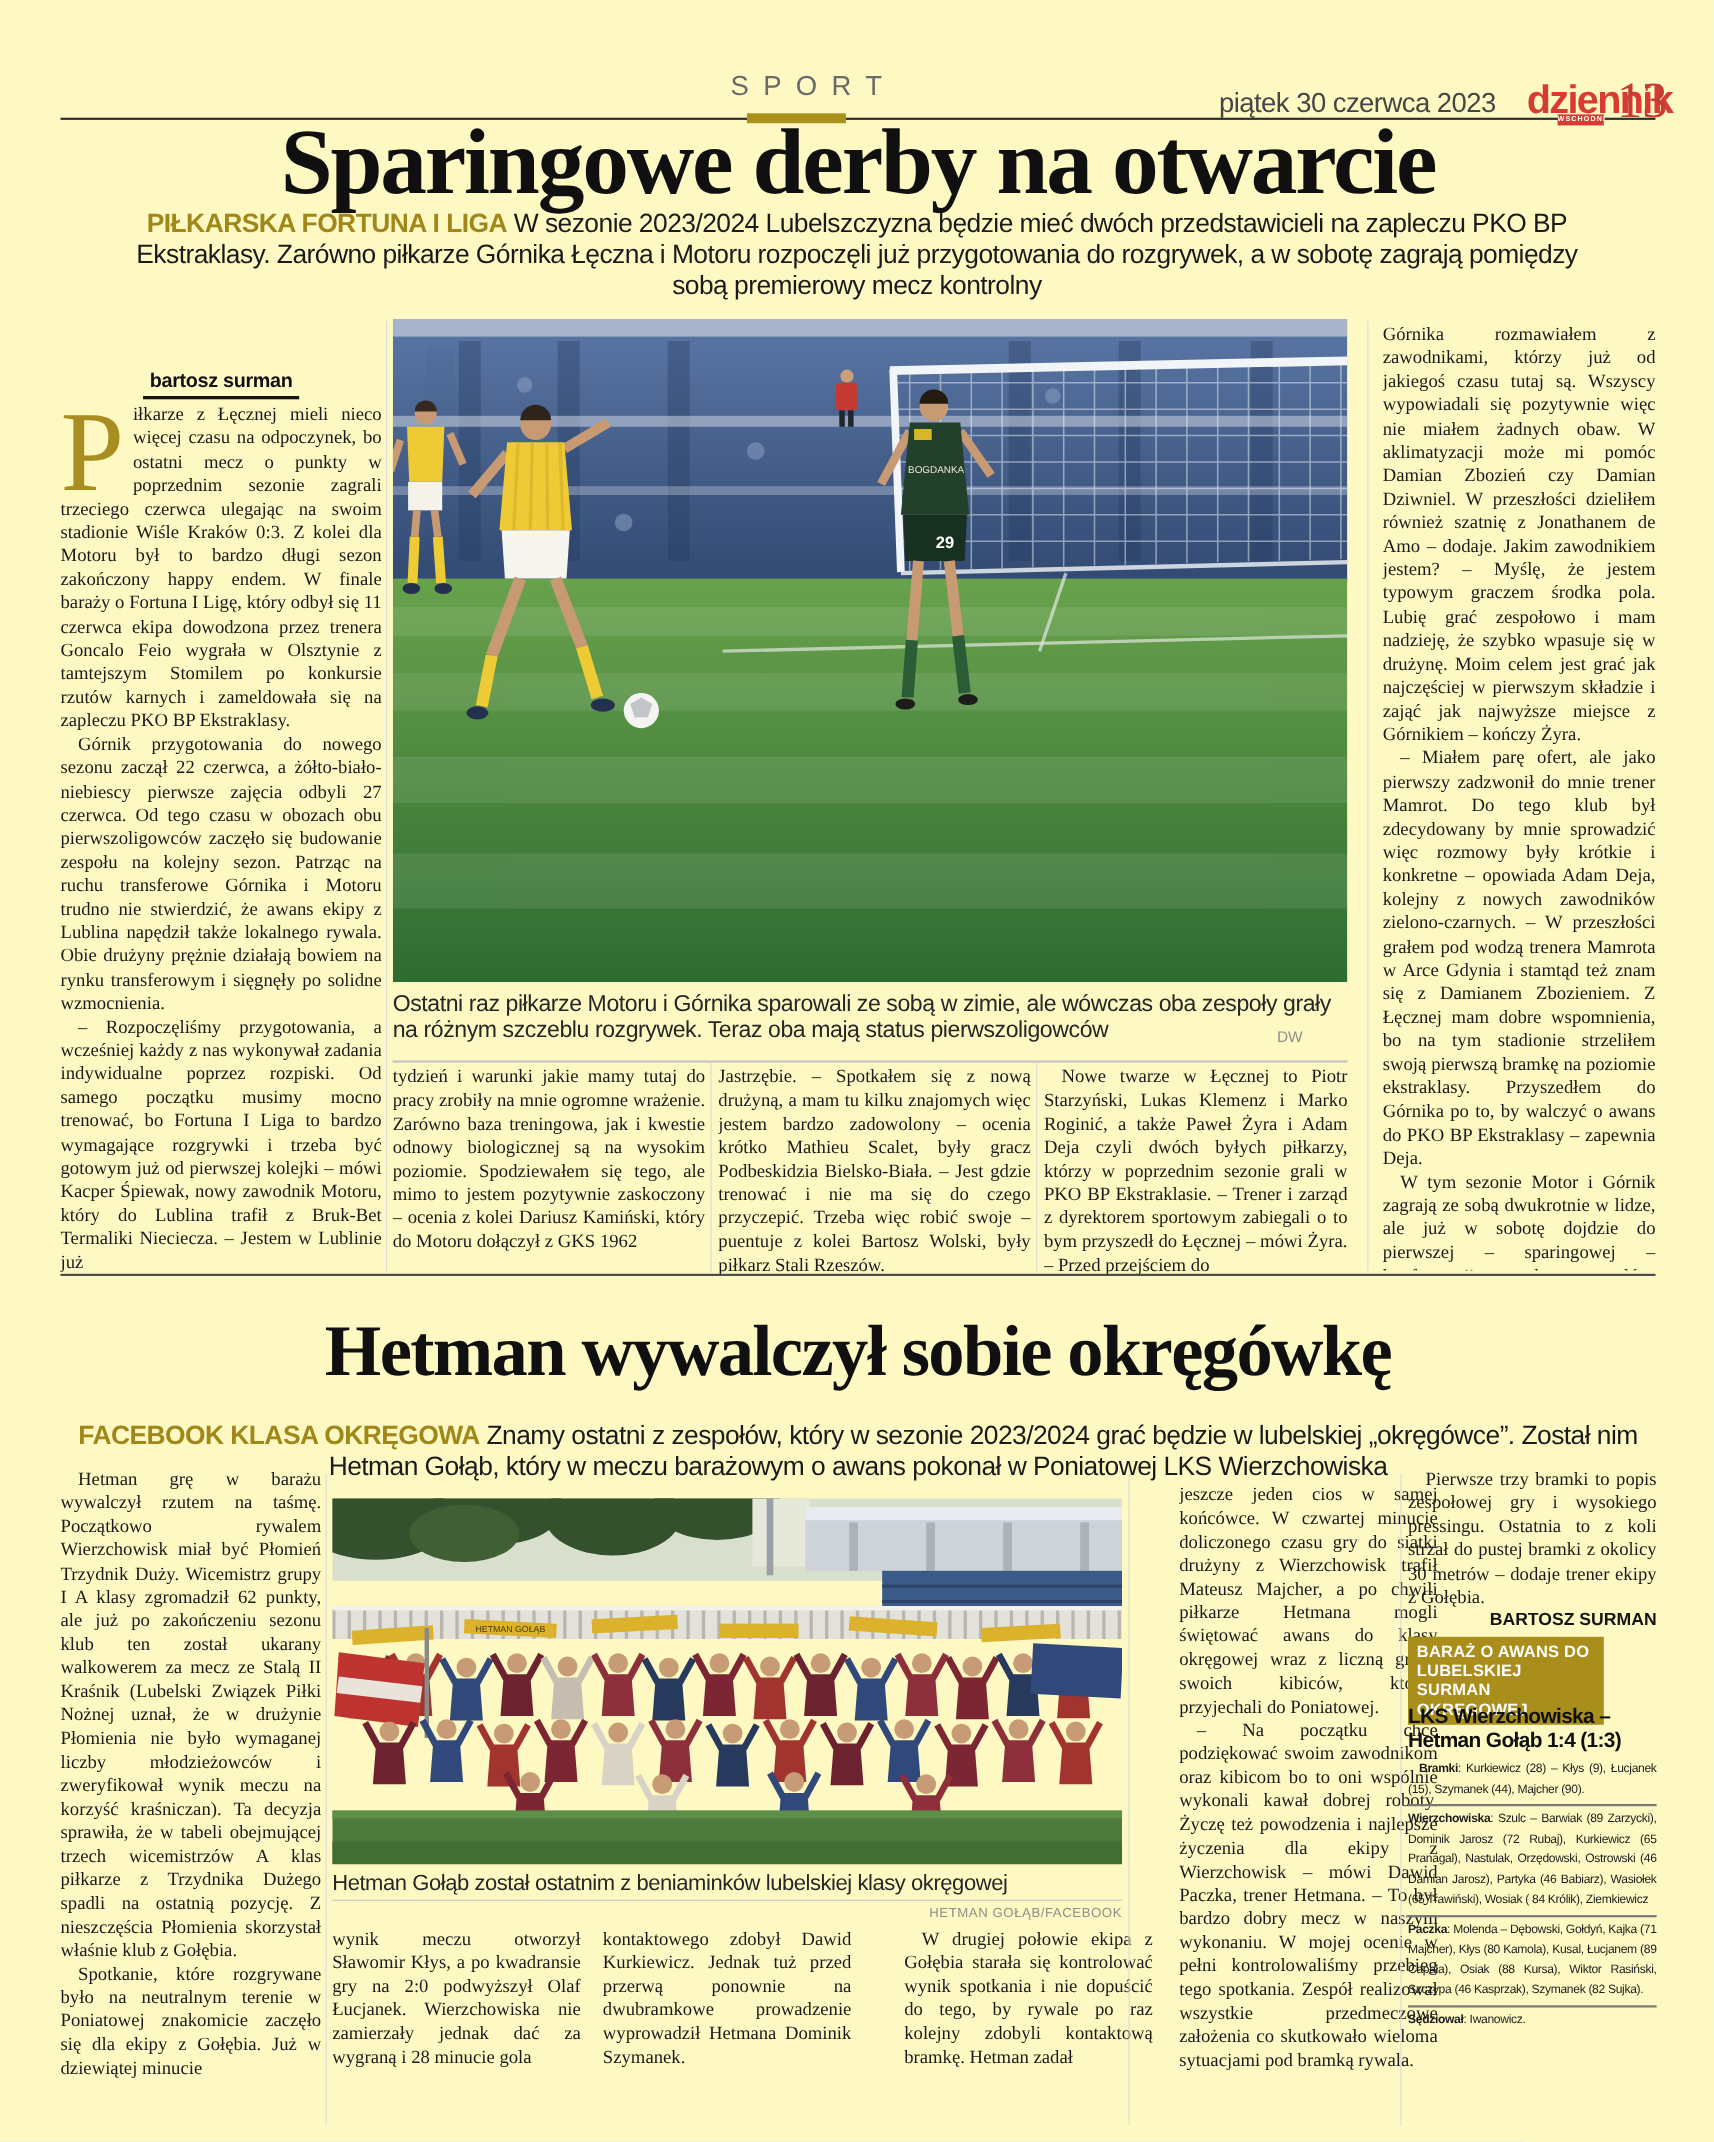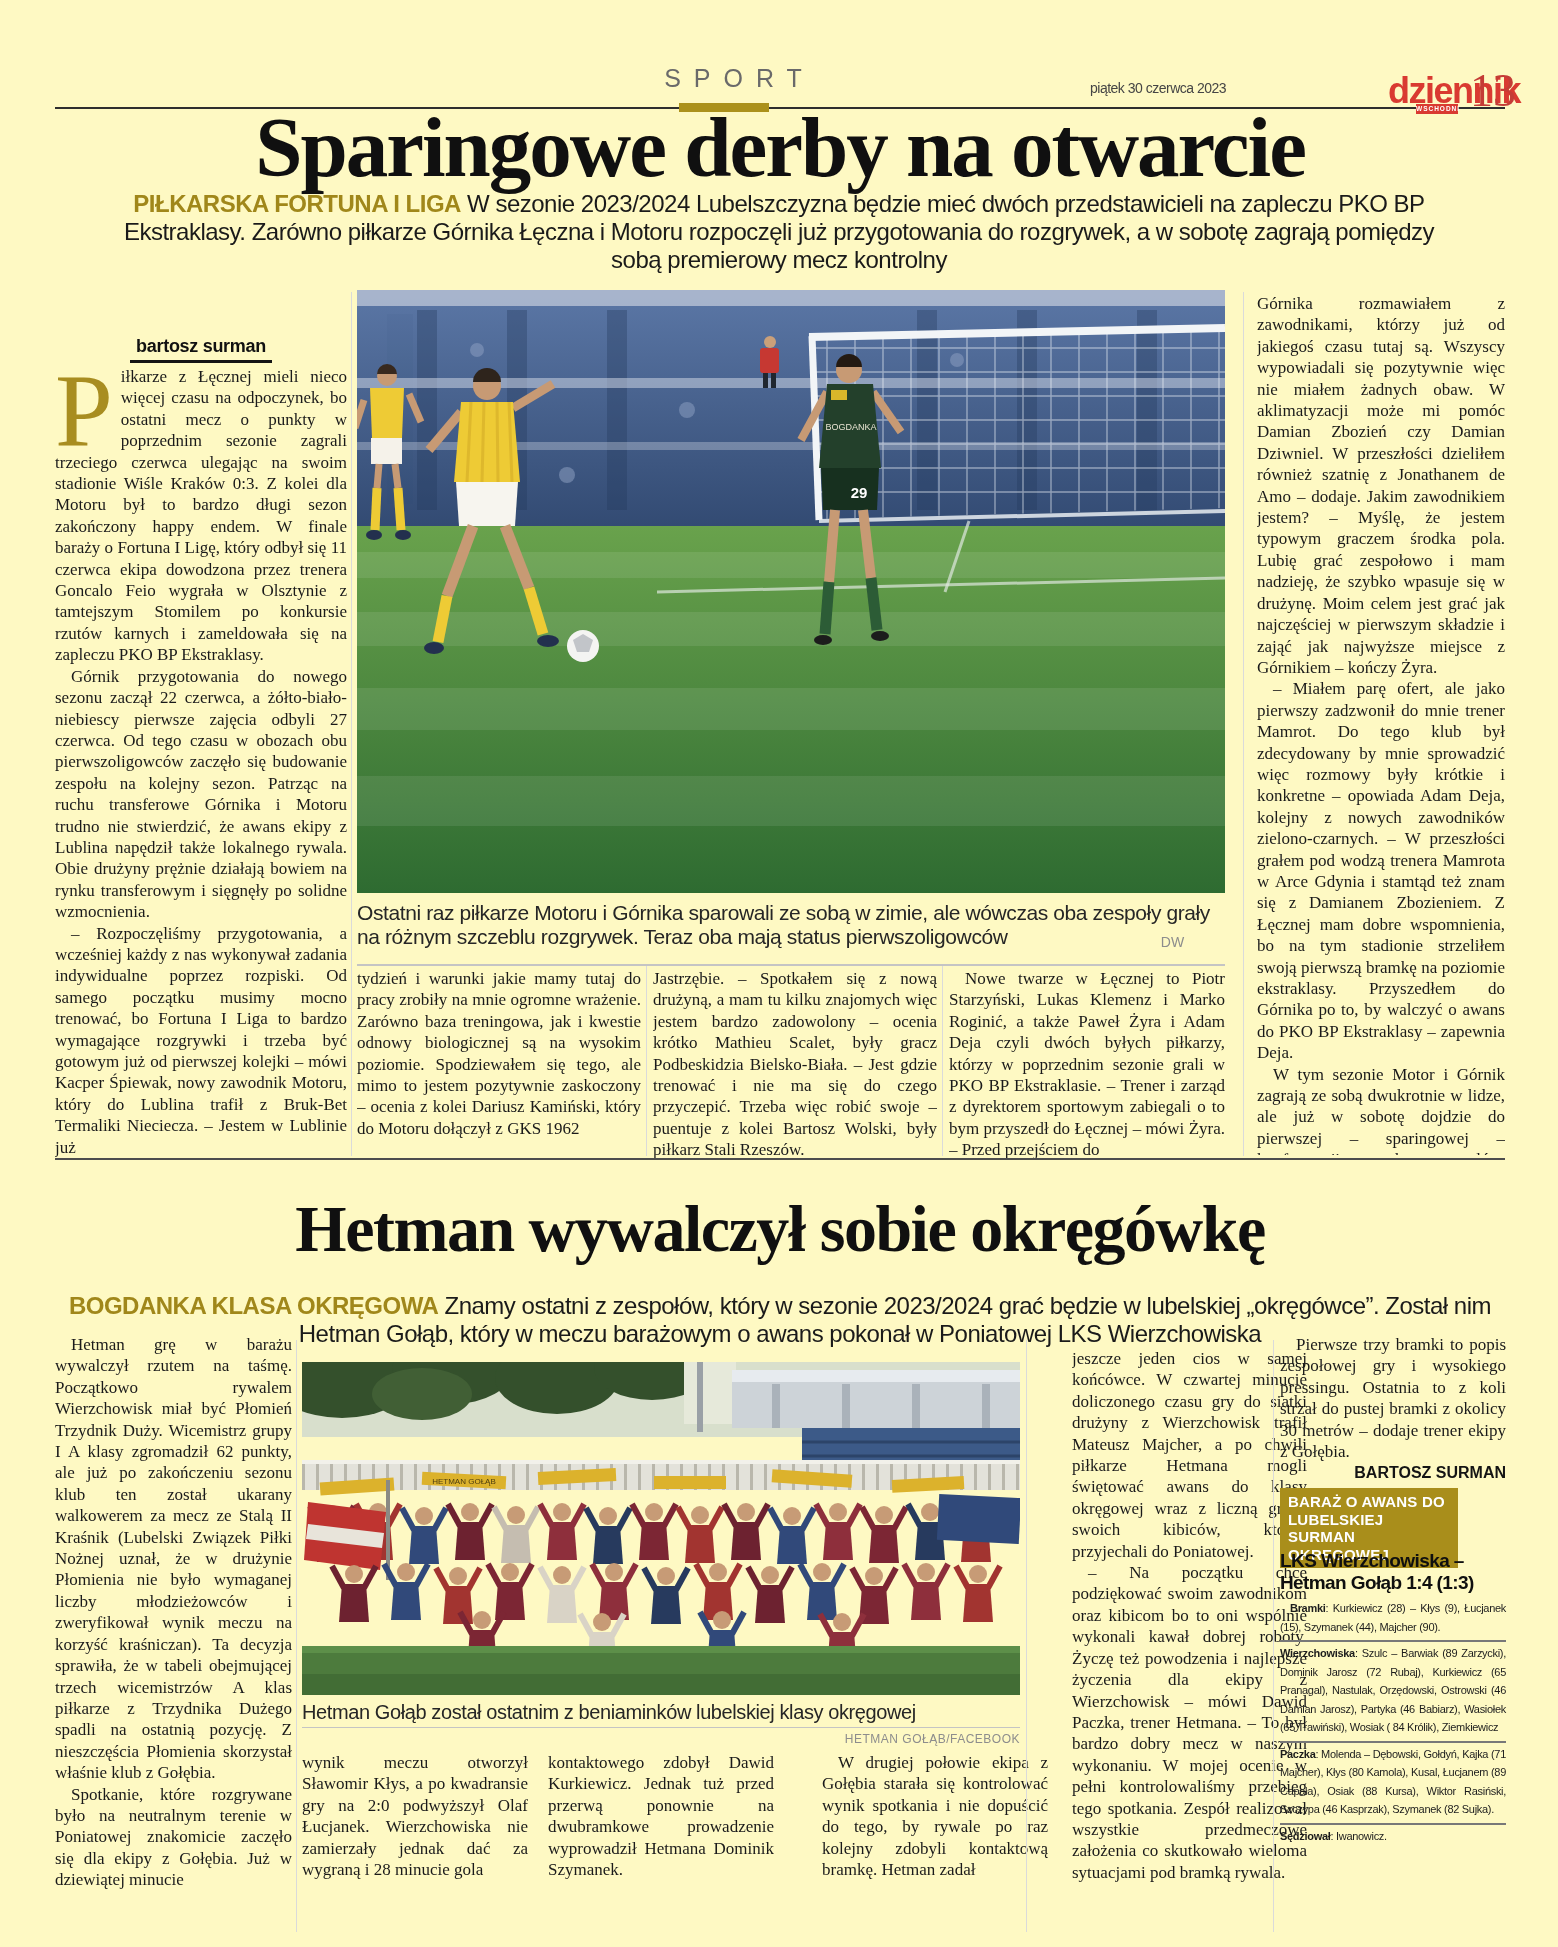--- a/index.html
+++ b/index.html
@@ -6,22 +6,22 @@
   #page{position:relative;width:1558px;height:1947px;background:#fef9c3;overflow:hidden;
         font-family:"Liberation Serif",serif;}
   .abs{position:absolute;}
 
   
   #sport-label{left:648px;top:64px;width:170px;text-align:center;
     font-family:"Liberation Sans",sans-serif;font-size:25px;color:#6a6a6a;
     letter-spacing:13px;text-indent:13px;}
   #sport-bar{left:679px;top:103px;width:90px;height:9px;background:#ab911b;z-index:3;}
   #header-rule{left:55px;top:107px;width:1450px;height:2px;background:#2e2e2e;}
-  #issue-date{left:1090px;top:80px;width:288px;text-align:left;
-    font-family:"Liberation Sans",sans-serif;font-size:14px;letter-spacing:-0.5px;color:#454545;}
+  #issue-date{left:1090px;top:80px;width:288px;text-align:center;
+    font-family:"Liberation Sans",sans-serif;font-size:25px;letter-spacing:-0.5px;color:#454545;}
   #logo{left:1388px;top:70px;font-family:"Liberation Sans",sans-serif;font-weight:800;
     font-size:36px;color:#d93a31;letter-spacing:-1.5px;z-index:3;}
   #logo-badge{left:1416px;top:104px;width:42px;height:10px;background:#d93a31;color:#fff;
     font-family:"Liberation Sans",sans-serif;font-size:6.5px;line-height:10px;font-weight:700;
     text-align:center;letter-spacing:1px;z-index:4;}
   #page-number{left:1470px;top:64px;font-family:"Liberation Serif",serif;
     font-size:46px;color:#c43c36;z-index:3;}
 
   
   #headline1{left:55px;top:105px;width:1450px;text-align:center;
@@ -255,21 +255,21 @@
   </div>
 
   <div class="abs vrule" id="v1"></div>
   <div class="abs vrule" id="v2"></div>
   <div class="abs vrule" id="v3"></div>
   <div class="abs vrule" id="v4"></div>
 
   <div class="abs" id="divider1"></div>
 
   <div class="abs" id="headline2">Hetman wywalczył sobie okręgówkę</div>
-  <div class="abs deck" id="deck2"><span class="kicker">BOGDANKA KLASA OKRĘGOWA</span> <span>Znamy ostatni z zespołów, który w sezonie 2023/2024 grać będzie w lubelskiej „okręgówce”. Został nim Hetman Gołąb, który w meczu barażowym o awans pokonał w Poniatowej LKS Wierzchowiska</span></div>
+  <div class="abs deck" id="deck2"><span class="kicker">FACEBOOK KLASA OKRĘGOWA</span> <span>Znamy ostatni z zespołów, który w sezonie 2023/2024 grać będzie w lubelskiej „okręgówce”. Został nim Hetman Gołąb, który w meczu barażowym o awans pokonał w Poniatowej LKS Wierzchowiska</span></div>
 
   <div class="abs bodycol" id="a2c1">
     <p class="ind">Hetman grę w barażu wywalczył rzutem na taśmę. Początkowo rywalem Wierzchowisk miał być Płomień Trzydnik Duży. Wicemistrz grupy I A klasy zgromadził 62 punkty, ale już po zakończeniu sezonu klub ten został ukarany walkowerem za mecz ze Stalą II Kraśnik (Lubelski Związek Piłki Nożnej uznał, że w drużynie Płomienia nie było wymaganej liczby młodzieżowców i zweryfikował wynik meczu na korzyść kraśniczan). Ta decyzja sprawiła, że w tabeli obejmującej trzech wicemistrzów A klas piłkarze z Trzydnika Dużego spadli na ostatnią pozycję. Z nieszczęścia Płomienia skorzystał właśnie klub z Gołębia.</p>
     <p class="ind">Spotkanie, które rozgrywane było na neutralnym terenie w Poniatowej znakomicie zaczęło się dla ekipy z Gołębia. Już w dziewiątej minucie</p>
   </div>
 
   <div class="abs" id="photo2">
     <svg width="718" height="333" viewBox="0 0 718 333">
       <defs>
         <symbol id="fan" overflow="visible">

